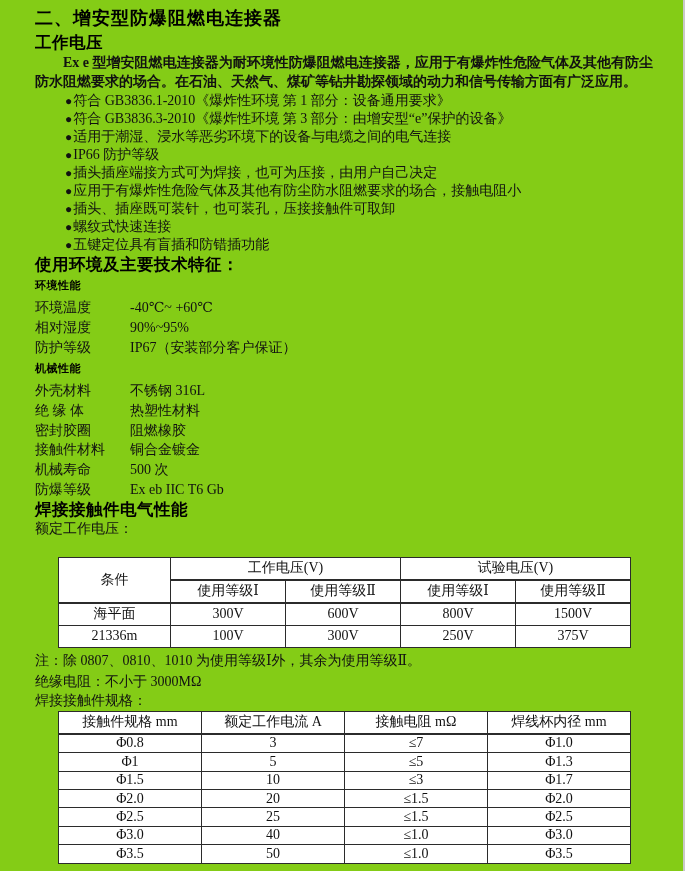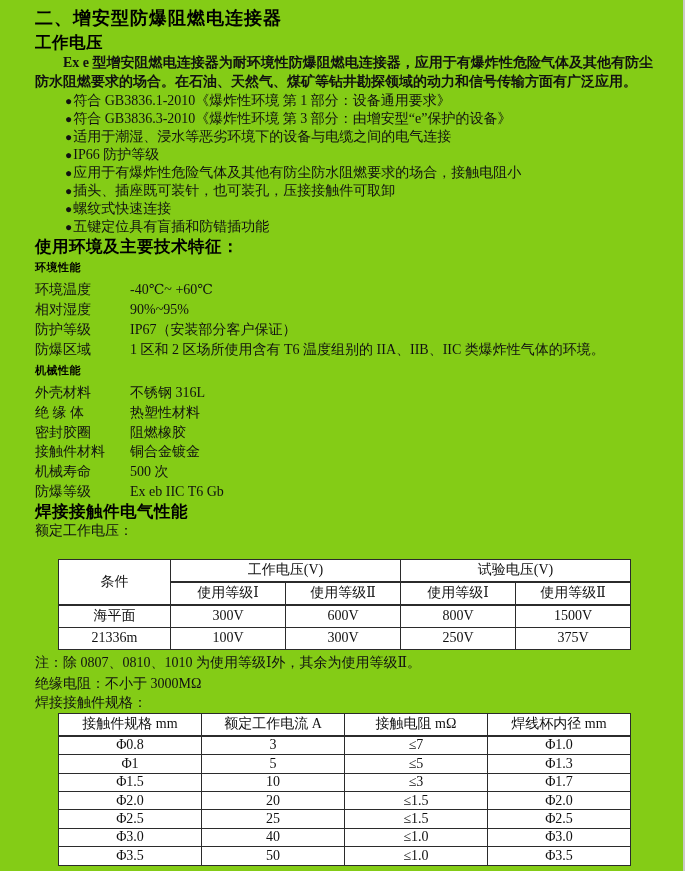--- a/index.html
+++ b/index.html
@@ -49,34 +49,34 @@
 
   <h2 class="sec">工作电压</h2>
 
   <p class="intro-p">Ex e 型增安阻燃电连接器为耐环境性防爆阻燃电连接器，应用于有爆炸性危险气体及其他有防尘防水阻燃要求的场合。在石油、天然气、煤矿等钻井勘探领域的动力和信号传输方面有广泛应用。</p>
 
   <ul class="features" id="bullet-list">
       <li><span class="marker">●</span><span>符合 GB3836.1-2010《爆炸性环境 第 1 部分：设备通用要求》</span></li>
       <li><span class="marker">●</span><span>符合 GB3836.3-2010《爆炸性环境 第 3 部分：由增安型“e”保护的设备》</span></li>
       <li><span class="marker">●</span><span>适用于潮湿、浸水等恶劣环境下的设备与电缆之间的电气连接</span></li>
       <li><span class="marker">●</span><span>IP66 防护等级</span></li>
+      <li><span class="marker">●</span><span>插头插座端接方式可为焊接，也可为压接，由用户自己决定</span></li>
       <li><span class="marker">●</span><span>应用于有爆炸性危险气体及其他有防尘防水阻燃要求的场合，接触电阻小</span></li>
       <li><span class="marker">●</span><span>插头、插座既可装针，也可装孔，压接接触件可取卸</span></li>
       <li><span class="marker">●</span><span>螺纹式快速连接</span></li>
       <li><span class="marker">●</span><span>五键定位具有盲插和防错插功能</span></li>
     </ul>
 
   <h2 class="sec sec-tech">使用环境及主要技术特征：</h2>
 
   <h3 class="sub">环境性能</h3>
   <div class="kv-block" id="env-kv">
       <div class="kv-row"><span class="kv-label">环境温度</span><span class="kv-value">-40℃~ +60℃</span></div>
       <div class="kv-row"><span class="kv-label">相对湿度</span><span class="kv-value">90%~95%</span></div>
       <div class="kv-row"><span class="kv-label">防护等级</span><span class="kv-value">IP67（安装部分客户保证）</span></div>
-      <div class="kv-row"><span class="kv-label">防爆区域</span><span class="kv-value">1 区和 2 区场所使用含有 T6 温度组别的 IIA、IIB、IIC 类爆炸性气体的环境。</span></div>
     </div>
 
   <h3 class="sub">机械性能</h3>
   <div class="kv-block" id="mech-kv">
       <div class="kv-row"><span class="kv-label">外壳材料</span><span class="kv-value">不锈钢 316L</span></div>
       <div class="kv-row"><span class="kv-label">绝 缘 体</span><span class="kv-value">热塑性材料</span></div>
       <div class="kv-row"><span class="kv-label">密封胶圈</span><span class="kv-value">阻燃橡胶</span></div>
       <div class="kv-row"><span class="kv-label">接触件材料</span><span class="kv-value">铜合金镀金</span></div>
       <div class="kv-row"><span class="kv-label">机械寿命</span><span class="kv-value">500 次</span></div>
       <div class="kv-row"><span class="kv-label">防爆等级</span><span class="kv-value">Ex eb IIC T6 Gb</span></div>

